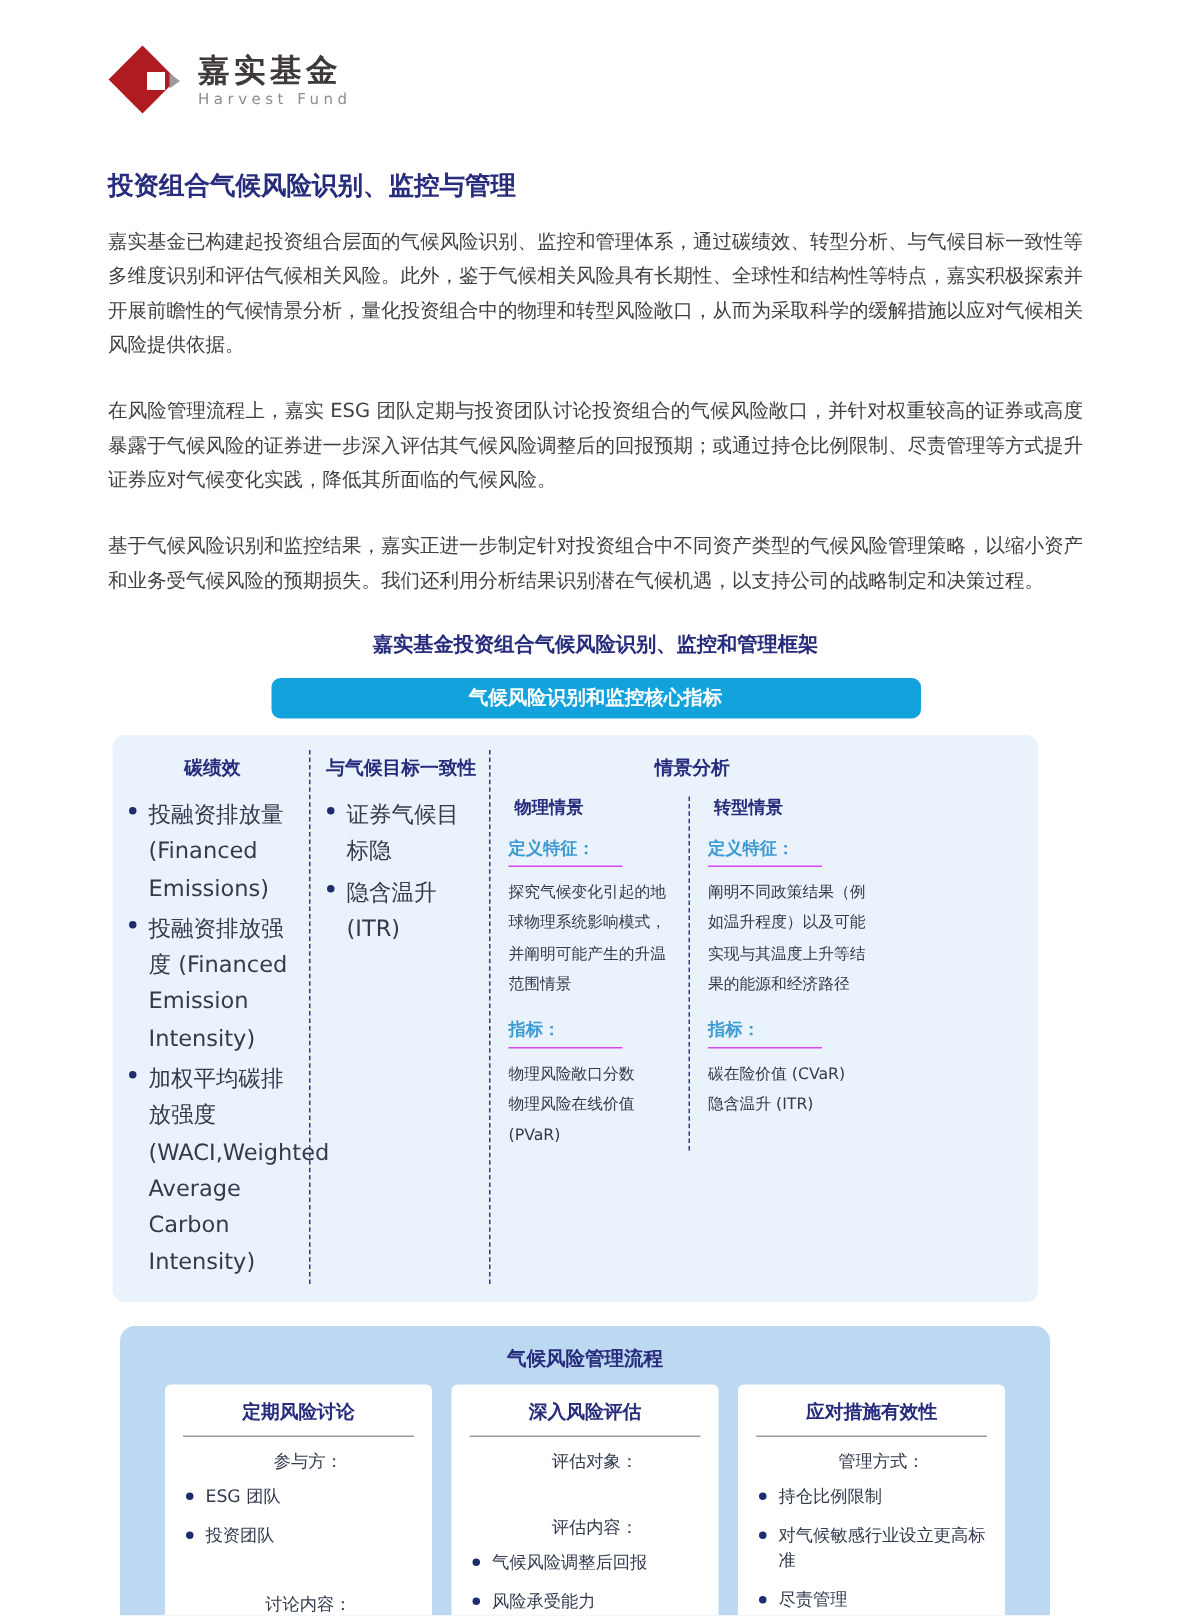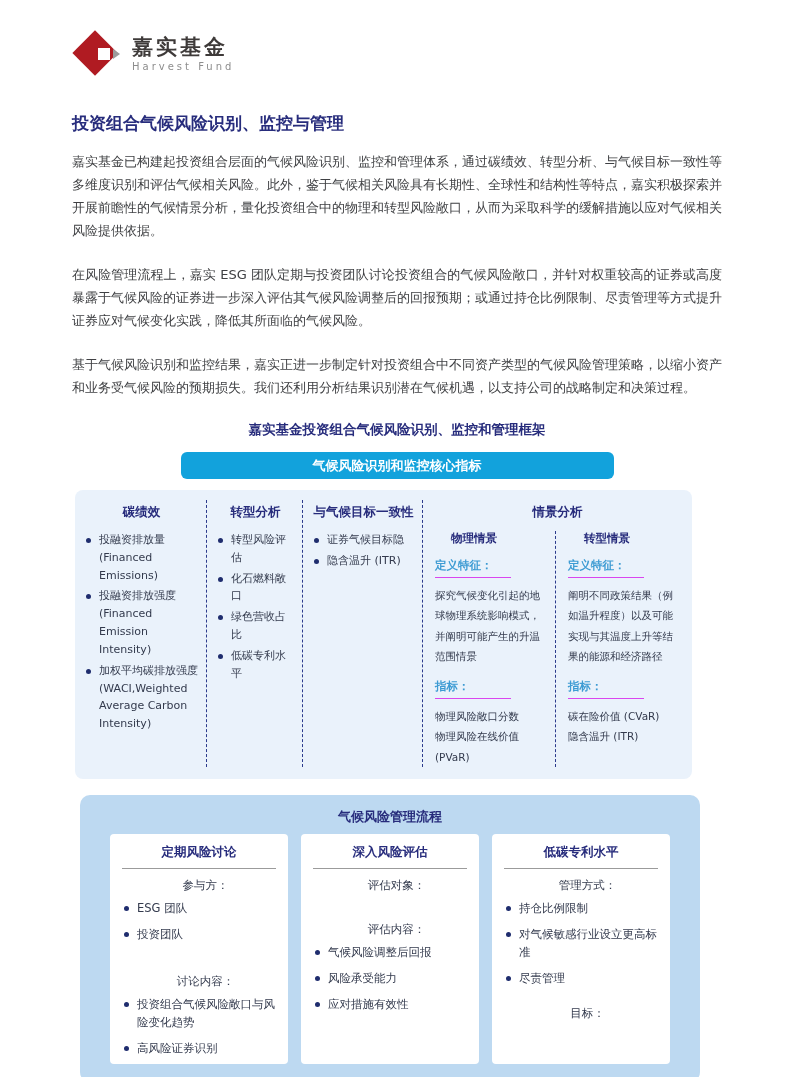--- a/index.html
+++ b/index.html
@@ -26,28 +26,28 @@
   .fw-banner{width:433px;margin:13px auto 0;background:#12a2dc;color:#ffffff;font-size:13px;font-weight:bold;text-align:center;line-height:27px;border-radius:6px;}
   .fw-panel{margin-top:11px;margin-left:3px;width:617px;box-sizing:border-box;background:#eaf2fb;border-radius:8px;display:flex;padding:10px 0 12px;}
   .fw-col{box-sizing:border-box;padding:2px 8px 0 10px;}
   .fw-col.sep{border-right:1px dashed #2b3a8c;}
   .fw-col1{width:132px;}
   .fw-col2{width:96px;}
   .fw-col3{width:120px;}
   .fw-col4{width:269px;padding:2px 0 0;}
   .fw-header{font-size:12.5px;font-weight:bold;color:#272c7c;text-align:center;margin:2px 0 10px;}
   ul.dotlist{list-style:none;margin:0;padding:0;}
-  ul.dotlist li{position:relative;padding-left:14px;font-size:11px;line-height:1.62;color:#333a4d;margin-bottom:3px;}
+  ul.dotlist li{position:relative;padding-left:14px;font-size:15px;line-height:1.62;color:#333a4d;margin-bottom:3px;}
   ul.dotlist li::before{content:"";position:absolute;left:1px;top:7px;width:5px;height:5px;border-radius:50%;background:#1f2d6e;}
   .scen-row{display:flex;}
   .scen-col{box-sizing:border-box;padding:0 10px 0 12px;}
   .scen-col.sep{border-right:1px dashed #2b3a8c;}
   .scen-col1{width:133px;}
   .scen-col2{width:136px;}
-  .scen-title{font-size:11.5px;font-weight:bold;color:#272c7c;margin:0 16px 8px;}
+  .scen-title{font-size:11.5px;font-weight:bold;color:#272c7c;margin:0 4px 8px;}
   .accent-label{display:inline-block;font-size:11.5px;font-weight:bold;color:#3d9bd3;border-bottom:1px solid #d946ef;padding:0 14px 4px 0;min-width:62px;margin-bottom:7px;}
   .scen-text{font-size:10.5px;line-height:1.95;color:#333a4d;margin:0 0 8px;}
   .scen-metric{font-size:10.5px;line-height:1.95;color:#333a4d;}
 
   
   .proc{margin-top:16px;margin-left:8px;width:620px;box-sizing:border-box;background:#bdd9f1;border-radius:10px;padding:13px 30px 18px;}
   .proc-title{text-align:center;font-size:13px;font-weight:bold;color:#272c7c;}
   .proc-cards{display:flex;gap:13px;margin-top:8px;}
   .card{flex:1;background:#ffffff;border-radius:4px;height:230px;box-sizing:border-box;padding:10px 10px;}
   .card-title{text-align:center;font-size:12.5px;font-weight:bold;color:#272c7c;}
@@ -84,29 +84,20 @@
     <div class="fw-title">嘉实基金投资组合气候风险识别、监控和管理框架</div>
     <div class="fw-banner">气候风险识别和监控核心指标</div>
 
     <div class="fw-panel">
       <div class="fw-col fw-col1 sep">
         <div class="fw-header">碳绩效</div>
         <ul class="dotlist">
           <li>投融资排放量 (Financed Emissions)</li>
           <li>投融资排放强度 (Financed Emission Intensity)</li>
           <li>加权平均碳排放强度 (WACI,Weighted Average Carbon Intensity)</li>
-        </ul>
-      </div>
-      <div class="fw-col fw-col2 sep">
-        <div class="fw-header">转型分析</div>
-        <ul class="dotlist">
-          <li>转型风险评估</li>
-          <li>化石燃料敞口</li>
-          <li>绿色营收占比</li>
-          <li>低碳专利水平</li>
         </ul>
       </div>
       <div class="fw-col fw-col3 sep">
         <div class="fw-header">与气候目标一致性</div>
         <ul class="dotlist">
           <li>证券气候目标隐</li>
           <li>隐含温升 (ITR)</li>
         </ul>
       </div>
       <div class="fw-col fw-col4">
@@ -159,21 +150,21 @@
           <div class="group-gap"></div>
           <div class="card-label">评估内容：</div>
           <ul class="dotlist">
             <li>气候风险调整后回报</li>
             <li>风险承受能力</li>
             <li>应对措施有效性</li>
           </ul>
         </div>
 
         <div class="card">
-          <div class="card-title">低碳专利水平</div>
+          <div class="card-title">应对措施有效性</div>
           <hr class="card-rule">
           <div class="card-label">管理方式：</div>
           <ul class="dotlist">
             <li>持仓比例限制</li>
             <li>对气候敏感行业设立更高标准</li>
             <li>尽责管理</li>
           </ul>
           <div class="group-gap" style="height:10px"></div>
           <div class="card-label">目标：</div>
         </div>

